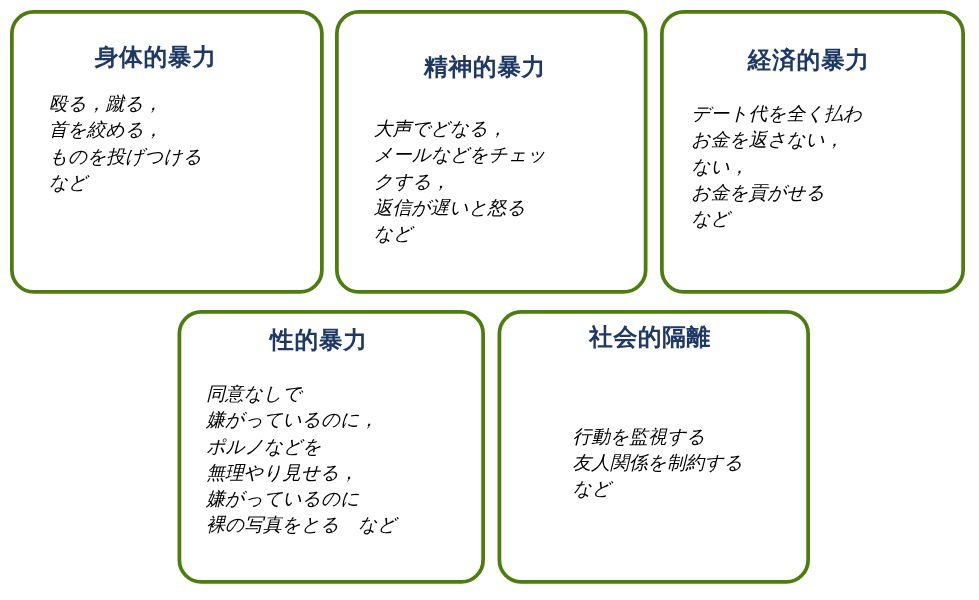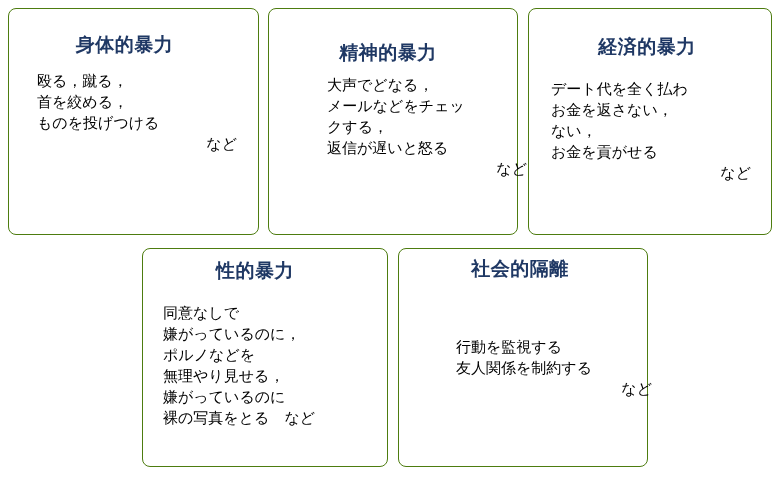--- a/index.html
+++ b/index.html
@@ -15,68 +15,69 @@
     position: relative;
     width: 783px;
     height: 480px;
     background: #ffffff;
     overflow: hidden;
   }
   .card {
     position: absolute;
     box-sizing: border-box;
     background: #ffffff;
-    border: 1px solid #4d7c0f;
-    border-radius: 8px;
+    border: 3px solid #4d7c0f;
+    border-radius: 19px;
   }
   .card-title {
     position: absolute;
     left: 0;
     right: 0;
     text-align: center;
     color: #1F3864;
     font-weight: bold;
     font-size: 19px;
     line-height: 22px;
     letter-spacing: 0.5px;
     white-space: nowrap;
   }
   .card-body {
     position: absolute;
     color: #000000;
     font-size: 15px;
     line-height: 21px;
     white-space: pre;
     text-align: left;
+    font-style: italic;
   }
   .card-body .line {
     display: block;
     white-space: pre;
   }
   .card-body .line.trailing {
-    text-align: right;
+    text-align: left;
   }
 
   
   #card-physical   { left: 8px;   top: 8px;   width: 251px; height: 227px; }
   #card-mental     { left: 268px; top: 8px;   width: 250px; height: 227px; }
   #card-economic   { left: 528px; top: 8px;   width: 244px; height: 227px; }
   #card-sexual     { left: 142px; top: 248px; width: 246px; height: 219px; }
   #card-isolation  { left: 398px; top: 248px; width: 250px; height: 219px; }
 
   
   #card-physical  .card-title { top: 24px;  padding-right: 18px; }
   #card-mental    .card-title { top: 32px;  padding-right: 10px; }
   #card-economic  .card-title { top: 26px;  padding-right: 6px;  }
   #card-sexual    .card-title { top: 10px;  padding-right: 20px; }
   #card-isolation .card-title { top: 8px;   padding-right: 6px;  }
 
   
   #card-physical  .card-body { left: 28px; top: 62px;  width: 200px; }
-  #card-mental    .card-body { left: 28px; top: 66px;  width: 200px; margin-left: 30px; }
+  #card-mental    .card-body { left: 28px; top: 82px;  width: 200px; }
   #card-economic  .card-body { left: 22px; top: 70px;  width: 200px; }
   #card-sexual    .card-body { left: 20px; top: 54px;  width: 210px; }
   #card-isolation .card-body { left: 32px; top: 88px;  width: 196px; margin-left: 25px; }
 </style>
 </head>
 <body>
 
 <div id="canvas">
 
   <div class="card" id="card-physical">

